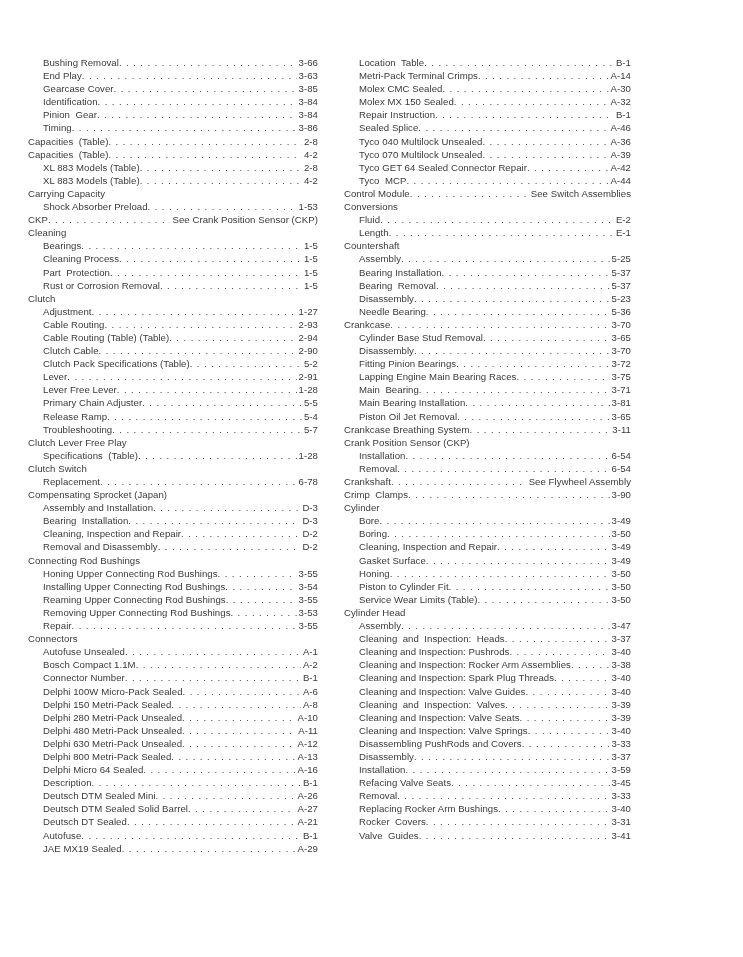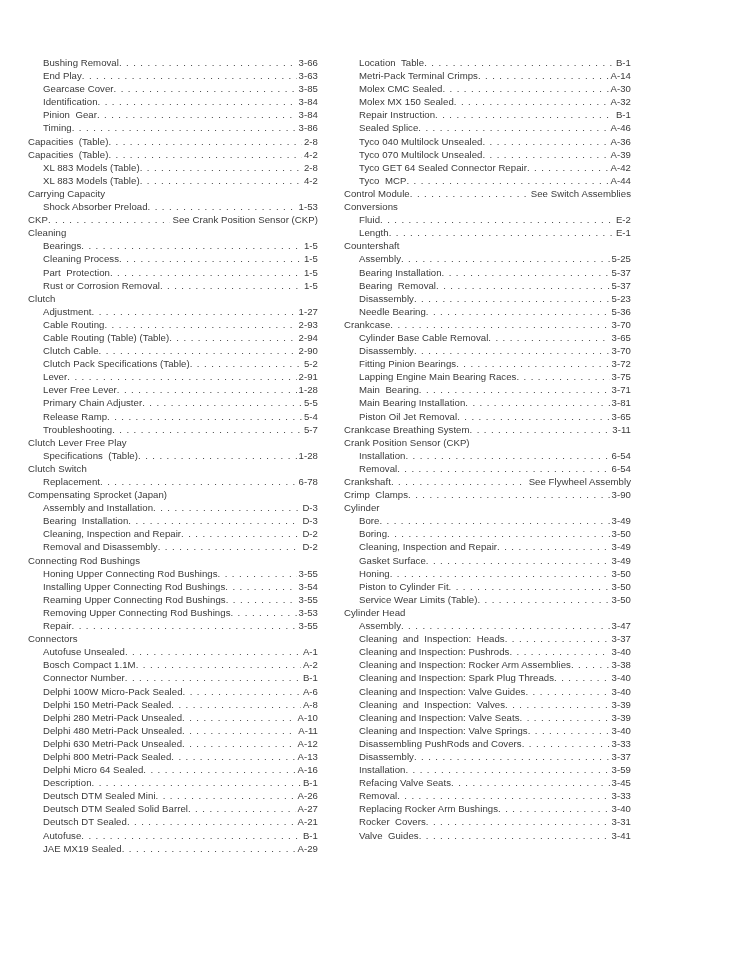--- a/index.html
+++ b/index.html
@@ -456,21 +456,21 @@
     <span class="label">Needle Bearing</span>
     <span class="leader"></span>
     <span class="pagenum">5-36</span>
   </div>
         <div class="row">
     <span class="label">Crankcase</span>
     <span class="leader"></span>
     <span class="pagenum">3-70</span>
   </div>
         <div class="row indent">
-    <span class="label">Cylinder Base Cable Removal</span>
+    <span class="label">Cylinder Base Stud Removal</span>
     <span class="leader"></span>
     <span class="pagenum">3-65</span>
   </div>
         <div class="row indent">
     <span class="label">Disassembly</span>
     <span class="leader"></span>
     <span class="pagenum">3-70</span>
   </div>
         <div class="row indent">
     <span class="label">Fitting Pinion Bearings</span>

